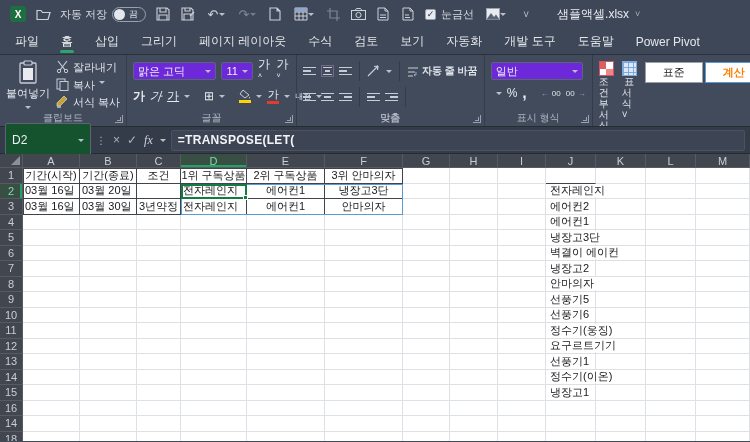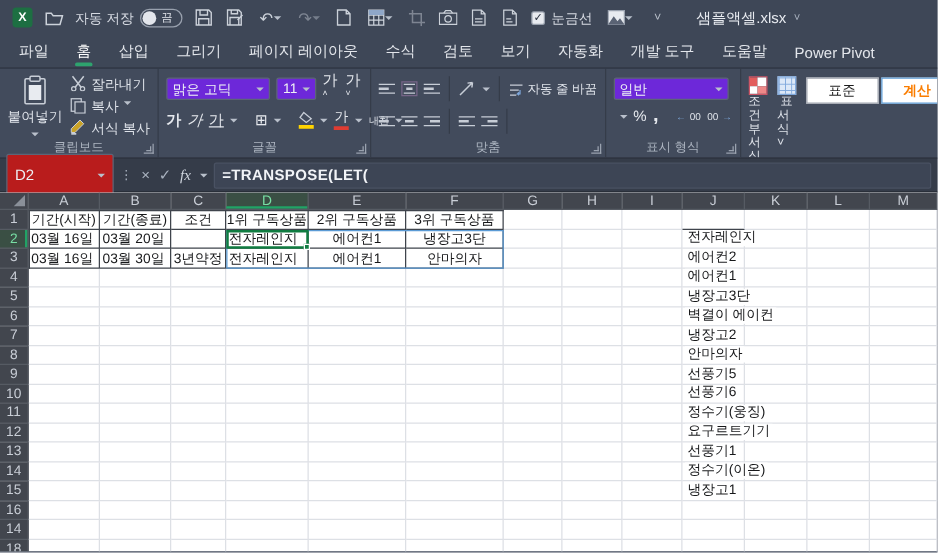--- a/index.html
+++ b/index.html
@@ -57,21 +57,21 @@
   .cf-ico b:nth-child(1){ background:#e25d5d; } .cf-ico b:nth-child(2){ background:#fff; }
   .cf-ico b:nth-child(3){ background:#fff; } .cf-ico b:nth-child(4){ background:#e88; }
   .tf-ico { width:15px; height:15px; border:1px solid #7fa8dc; background:
       linear-gradient(#7fa8dc 1px, transparent 1px) 0 5px/100% 5px,
       linear-gradient(90deg,#7fa8dc 1px, transparent 1px) 5px 0/5px 100%, #dce8f8; }
   .stylebox { width:58px; height:21px; background:#fff; color:#1c1c1c; font-size:11px; display:flex; align-items:center; justify-content:center; border:1px solid #9aa0aa; }
   .stylebox.calc { color:#fa7d00; font-weight:bold; border:1px solid #5b9bd5; }
   .twoLine { display:flex; flex-direction:column; align-items:center; font-size:10px; line-height:11px; color:#dfe3ea; }
   
   .fbar { height:27px; background:#353c49; display:flex; align-items:center; padding:3px 5px; gap:5px; border-bottom:1px solid #262b34; }
-  .namebox { width:86px; height:20px; background:#b91c1c; border:1px solid #5c6577; border-radius:2px; display:flex; align-items:center; padding:16px 6px; color:#eef1f5; }
+  .namebox { width:86px; height:20px; background:#14532d; border:1px solid #5c6577; border-radius:2px; display:flex; align-items:center; padding:16px 6px; color:#eef1f5; }
   .namebox .car { margin-left:auto; }
   .fbtns { display:flex; align-items:center; gap:7px; color:#aab3c0; font-size:12px; }
   .fx { font-family:"Liberation Serif", serif; font-style:italic; color:#cfd5de; }
   .finput { flex:1; height:21px; background:#3d4555; border:1px solid #4a5263; border-radius:2px; display:flex; align-items:center; padding:0 6px; color:#f2f4f8; font-weight:bold; font-size:12px; letter-spacing:.3px; }
   
   .sheet { position:relative; height:287px; background:#fff; display:grid; overflow:hidden; }
   .hdr { background:#42464e; color:#c9ced6; font-size:11px; display:flex; align-items:center; justify-content:center; border-right:1px solid #565b63; border-bottom:1px solid #565b63; user-select:none; }
   .hdr.hsel { background:#3a4f44; color:#78dfa4; }
   .colhdr.hsel { box-shadow:inset 0 -2px 0 #21a366; }
   .rowhdr.hsel { box-shadow:inset -2px 0 0 #21a366; }
@@ -270,21 +270,21 @@
         <span class="bar" style="background:#e03c32;"></span>
       </span>
         <span class="car"></span>
       <span class="mini" style="font-size:8px;">내천</span>
         <span class="car"></span>
     </div>
     <div class="g-label">글꼴</div>
     <div class="launcher"></div>
   </div>
 
-  <div class="group" style="width:200px; flex-direction:column; gap:4px;">
+  <div class="group" style="width:200px; flex-direction:column; gap:4px;font-weight:bold;">
     <div class="frow">
       <span class="bars al-l">
           <i></i>
           <i></i>
           <i></i>
         </span>
       <span class="bars al-c" style="border:1px solid #768; padding:1px;">
           <i></i>
           <i></i>
           <i></i>
@@ -422,21 +422,21 @@
     <div class="hdr colhdr">J</div>
     <div class="hdr colhdr">K</div>
     <div class="hdr colhdr">L</div>
     <div class="hdr colhdr">M</div>
     <div class="hdr rowhdr">1</div>
     <div class="cell tb al-c">기간(시작)</div>
     <div class="cell tb al-c">기간(종료)</div>
     <div class="cell tb al-c">조건</div>
     <div class="cell tb al-c">1위 구독상품</div>
     <div class="cell tb al-c">2위 구독상품</div>
-    <div class="cell tb al-c">3위 구독상품</div>
+    <div class="cell tb al-c">3위 안마의자</div>
     <div class="cell"></div>
     <div class="cell"></div>
     <div class="cell"></div>
     <div class="cell jb"></div>
     <div class="cell"></div>
     <div class="cell"></div>
     <div class="cell"></div>
     <div class="hdr rowhdr hsel">2</div>
     <div class="cell tb ">03월 16일</div>
     <div class="cell tb ">03월 20일</div>

